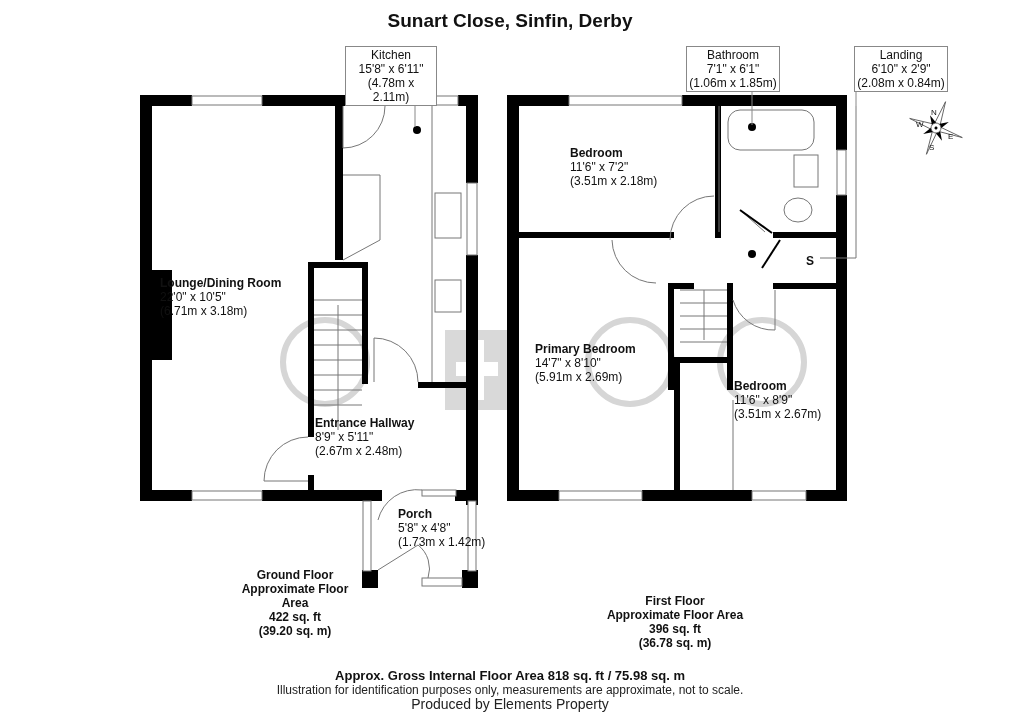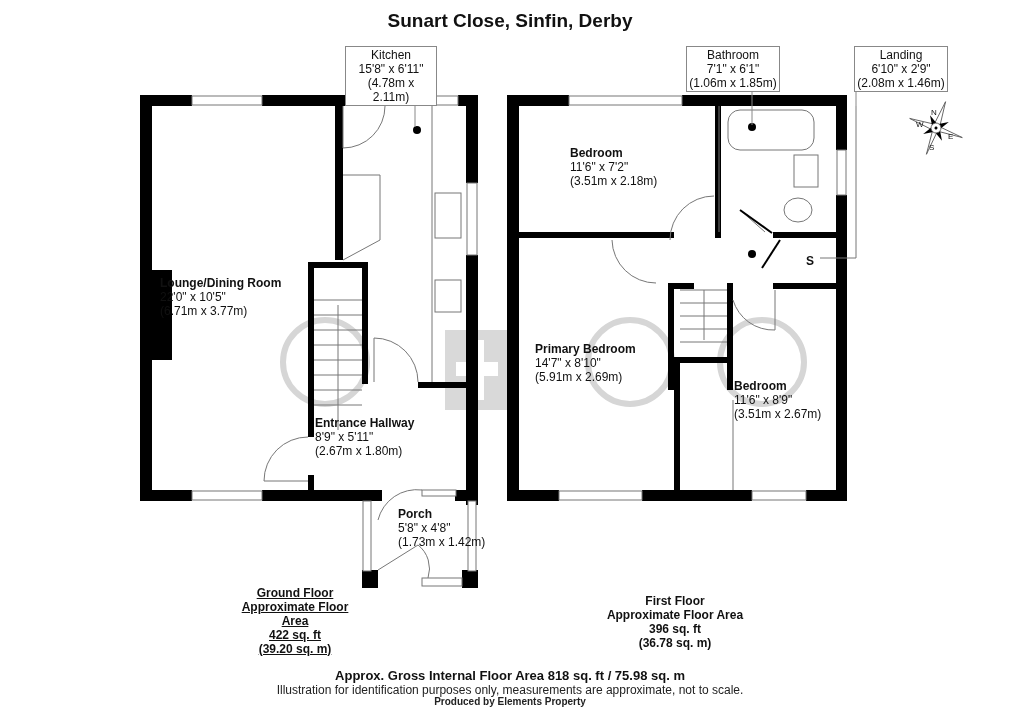--- a/index.html
+++ b/index.html
@@ -6,21 +6,21 @@
   body { width:1020px; height:720px; position:relative; overflow:hidden; font-family:"Liberation Sans", sans-serif; color:#111; }
   .abs { position:absolute; }
   .title { left:0; width:1020px; top:10px; text-align:center; font-size:19px; font-weight:bold; }
   .label { font-size:12px; line-height:14px; }
   .label .name { font-weight:bold; }
   .boxlabel { border:1px solid #888; background:#fff; text-align:center; font-size:12px; line-height:14px; padding:1px 2px; }
   .boxlabel .name { font-weight:normal; }
   .floorarea { text-align:center; font-size:12px; font-weight:bold; line-height:14px; }
   .footer-main { left:0; width:1020px; top:668px; text-align:center; font-size:13px; font-weight:bold; }
   .footer-sub { left:0; width:1020px; top:683px; text-align:center; font-size:12px; color:#222; }
-  .footer-prod { left:0; width:1020px; top:696px; text-align:center; font-size:10px; color:#222;font-weight:bold; }
+  .footer-prod { left:0; width:1020px; top:696px; text-align:center; font-size:14px; color:#222; }
   svg { position:absolute; left:0; top:0; }
 </style>
 </head>
 <body>
 
 <svg width="1020" height="720">
 
   <g fill="none" stroke="#d6d6d6" stroke-width="6">
     <circle cx="325" cy="362" r="42"></circle>
     <circle cx="630" cy="362" r="42"></circle>
@@ -165,61 +165,61 @@
 <div class="abs title">Sunart Close, Sinfin, Derby</div>
 
 <div class="abs boxlabel" style="left:345px;top:46px;width:86px;">
   <div class="name">Kitchen</div>
   <div>15'8" x 6'11"</div>
   <div>(4.78m x 2.11m)</div>
 </div>
 <div class="abs label" style="left:160px;top:276px;width:140px;">
   <div class="name">Lounge/Dining Room</div>
   <div>22'0" x 10'5"</div>
-  <div>(6.71m x 3.77m)</div>
+  <div>(6.71m x 3.18m)</div>
 </div>
 <div class="abs label" style="left:315px;top:416px;width:130px;">
   <div class="name">Entrance Hallway</div>
   <div>8'9" x 5'11"</div>
-  <div>(2.67m x 1.80m)</div>
+  <div>(2.67m x 2.48m)</div>
 </div>
 <div class="abs label" style="left:370px;top:507px;width:100px;padding-left:28px;">
   <div class="name">Porch</div>
   <div>5'8" x 4'8"</div>
   <div>(1.73m x 1.42m)</div>
 </div>
 
 <div class="abs boxlabel" style="left:686px;top:46px;width:88px;">
   <div class="name">Bathroom</div>
   <div>7'1" x 6'1"</div>
   <div>(1.06m x 1.85m)</div>
 </div>
 <div class="abs boxlabel" style="left:810px;top:46px;width:88px;margin-left:44px;">
   <div class="name">Landing</div>
   <div>6'10" x 2'9"</div>
-  <div>(2.08m x 1.46m)</div>
+  <div>(2.08m x 0.84m)</div>
 </div>
 <div class="abs label" style="left:570px;top:146px;width:100px;">
   <div class="name">Bedroom</div>
   <div>11'6" x 7'2"</div>
   <div>(3.51m x 2.18m)</div>
 </div>
 <div class="abs label" style="left:535px;top:342px;width:120px;">
   <div class="name">Primary Bedroom</div>
   <div>14'7" x 8'10"</div>
   <div>(5.91m x 2.69m)</div>
 </div>
 <div class="abs label" style="left:734px;top:379px;width:100px;">
   <div class="name">Bedroom</div>
   <div>11'6" x 8'9"</div>
   <div>(3.51m x 2.67m)</div>
 </div>
 <div class="abs" style="left:806px;top:254px;font-size:12px;font-weight:bold;">S</div>
 
-<div class="abs floorarea" style="left:230px;top:586px;width:130px;text-decoration:underline;">
+<div class="abs floorarea" style="left:230px;top:568px;width:130px;">
   <div>Ground Floor</div>
   <div>Approximate Floor Area</div>
   <div>422 sq. ft</div>
   <div>(39.20 sq. m)</div>
 </div>
 <div class="abs floorarea" style="left:605px;top:594px;width:140px;">
   <div>First Floor</div>
   <div>Approximate Floor Area</div>
   <div>396 sq. ft</div>
   <div>(36.78 sq. m)</div>

